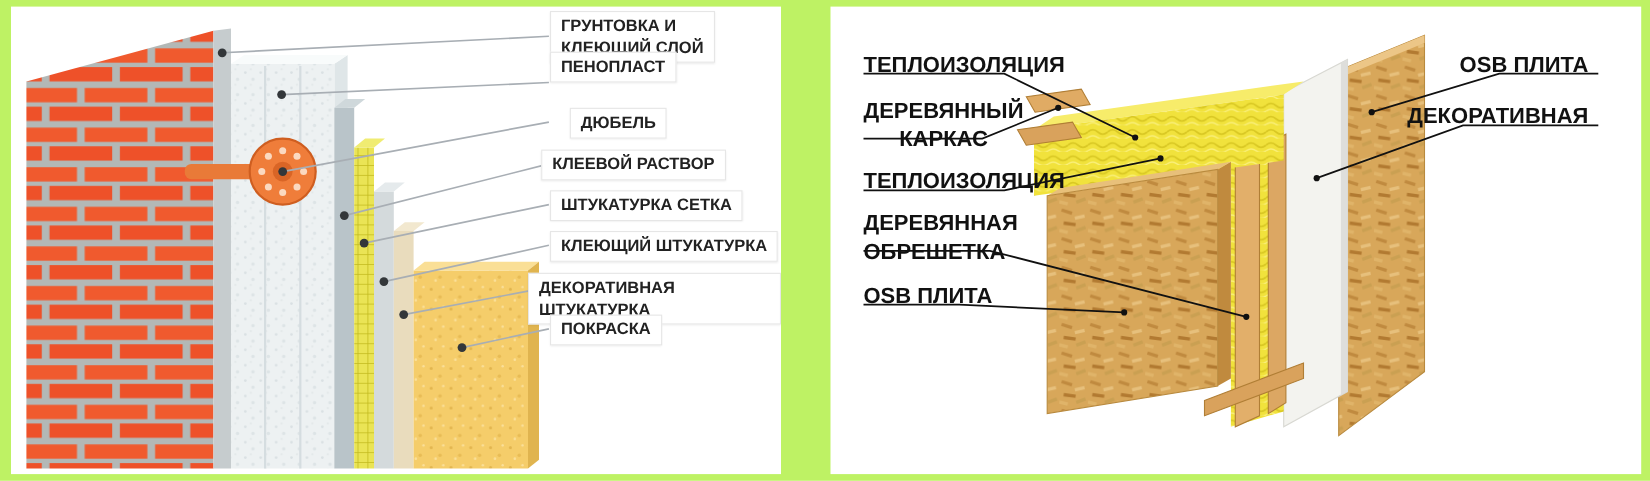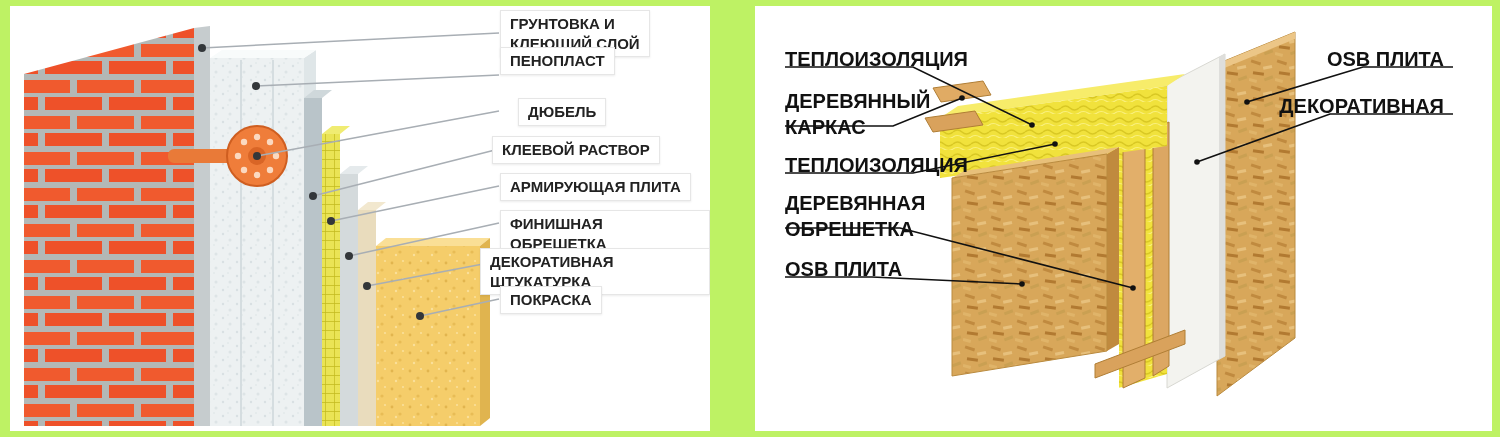--- a/index.html
+++ b/index.html
@@ -125,22 +125,22 @@
           <circle cx="410" cy="310" r="4"></circle>
         </g>
       </g>
     </svg>
 
     <div class="lbl boxed" style="left:490px;top:4px;">ГРУНТОВКА И
 КЛЕЮЩИЙ СЛОЙ</div>
     <div class="lbl boxed" style="left:490px;top:41px;">ПЕНОПЛАСТ</div>
     <div class="lbl boxed" style="left:508px;top:92px;">ДЮБЕЛЬ</div>
     <div class="lbl boxed" style="left:482px;top:130px;">КЛЕЕВОЙ РАСТВОР</div>
-    <div class="lbl boxed" style="left:490px;top:167px;">АРМИРУЮЩАЯ ПЛИТА</div>
-    <div class="lbl boxed" style="left:490px;top:204px;">ФИНИШНАЯ ОБРЕШЕТКА</div>
+    <div class="lbl boxed" style="left:490px;top:167px;">ШТУКАТУРКА СЕТКА</div>
+    <div class="lbl boxed" style="left:490px;top:204px;">КЛЕЮЩИЙ ШТУКАТУРКА</div>
     <div class="lbl boxed" style="left:470px;top:242px;">ДЕКОРАТИВНАЯ ШТУКАТУРКА</div>
     <div class="lbl boxed" style="left:490px;top:280px;">ПОКРАСКА</div>
   </div>
 
   <div class="panel panel-right">
 
     <svg class="fill" width="737" height="425" viewBox="0 0 737 425">
       <defs>
         <pattern id="osb" width="26" height="26" patternUnits="userSpaceOnUse">
           <rect width="26" height="26" fill="#d8a75a"></rect>
@@ -210,21 +210,21 @@
           <circle cx="300" cy="138" r="2.8"></circle>
           <circle cx="378" cy="282" r="2.8"></circle>
           <circle cx="267" cy="278" r="2.8"></circle>
           <circle cx="492" cy="96" r="2.8"></circle>
           <circle cx="442" cy="156" r="2.8"></circle>
         </g>
       </g>
     </svg>
 
     <div class="lbl plain" style="left:30px;top:40px;">ТЕПЛОИЗОЛЯЦИЯ</div>
-    <div class="lbl plain" style="left:30px;top:82px;">ДЕРЕВЯННЫЙ
+    <div class="lbl plain" style="left:30px;top:82px;text-align:center;">ДЕРЕВЯННЫЙ
 КАРКАС</div>
     <div class="lbl plain" style="left:30px;top:146px;">ТЕПЛОИЗОЛЯЦИЯ</div>
     <div class="lbl plain" style="left:30px;top:184px;">ДЕРЕВЯННАЯ
 ОБРЕШЕТКА</div>
     <div class="lbl plain" style="left:30px;top:250px;">OSB ПЛИТА</div>
 
     <div class="lbl plain r" style="right:48px;top:40px;">OSB ПЛИТА</div>
     <div class="lbl plain r" style="right:48px;top:87px;">ДЕКОРАТИВНАЯ</div>
   </div>
 

